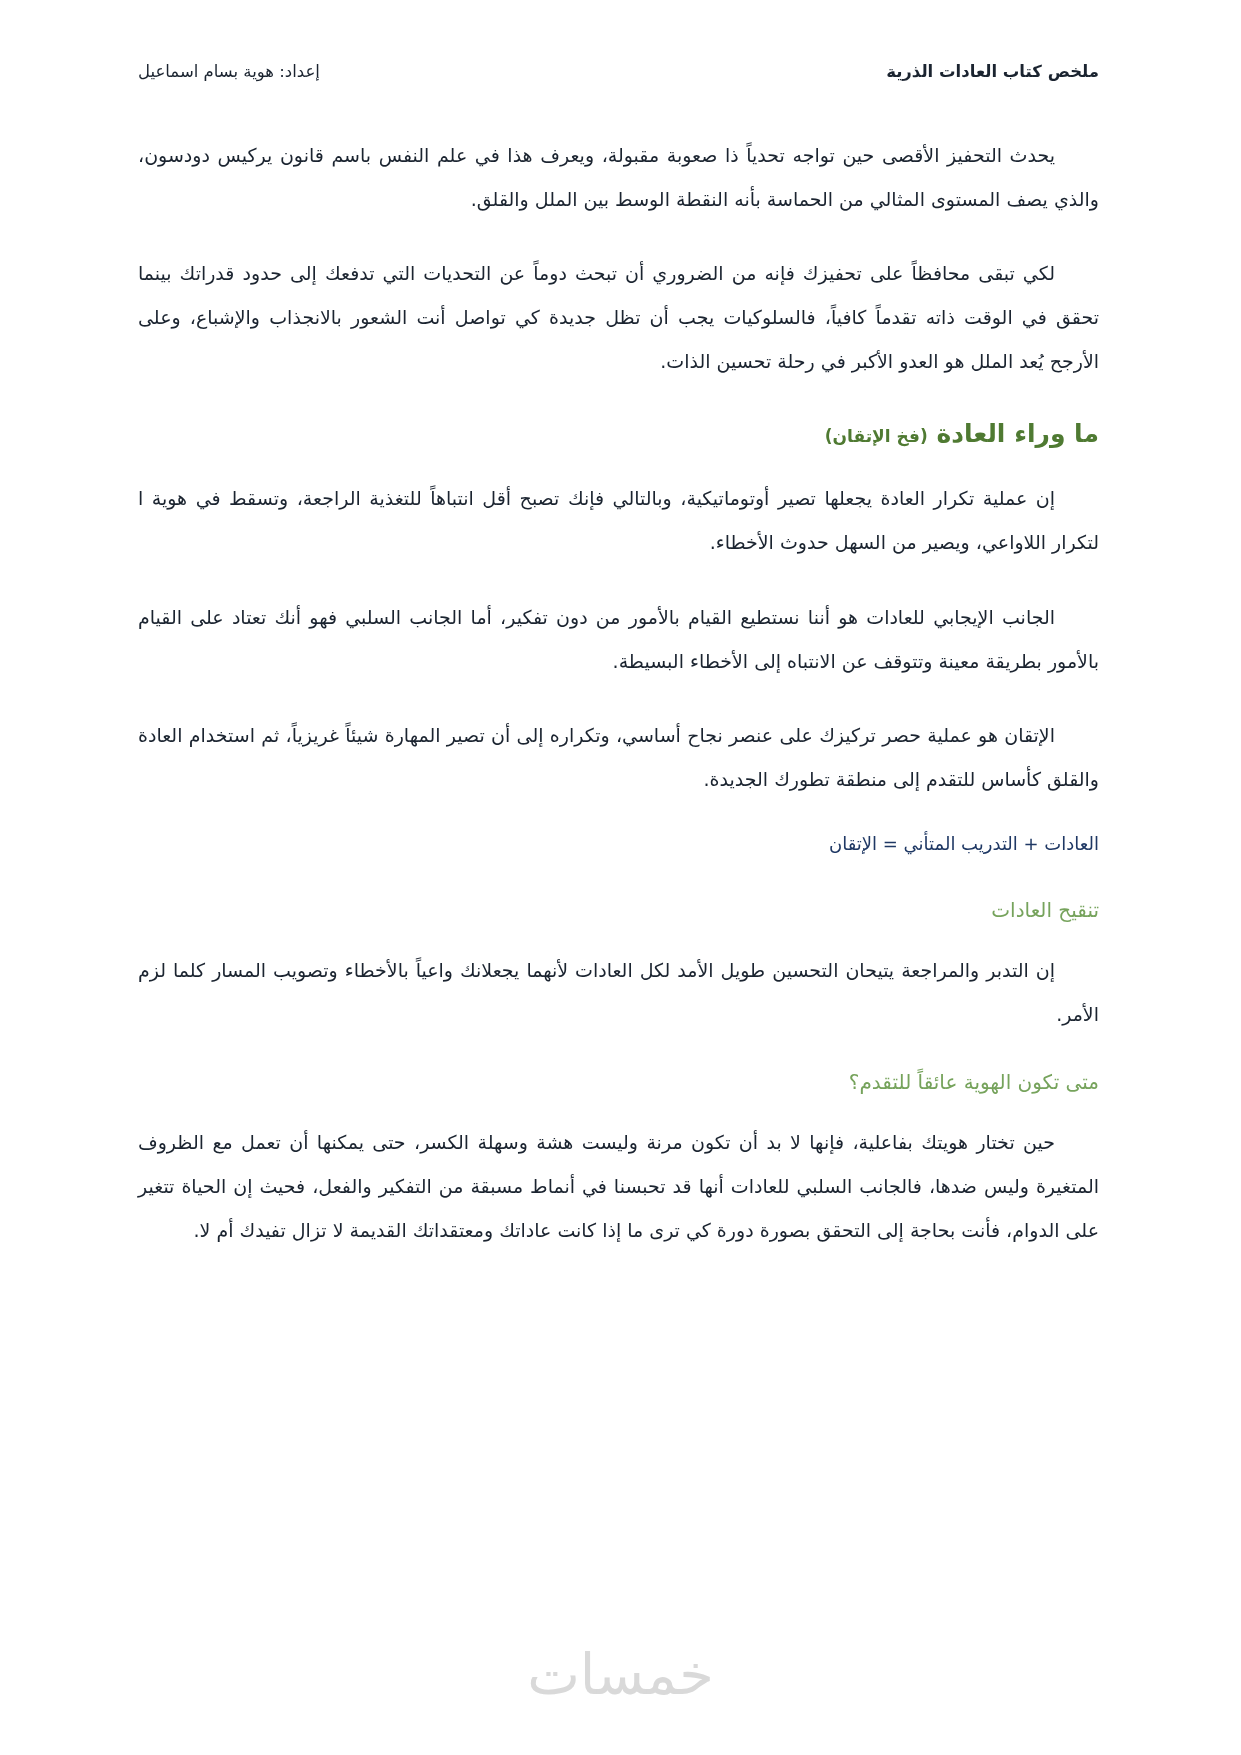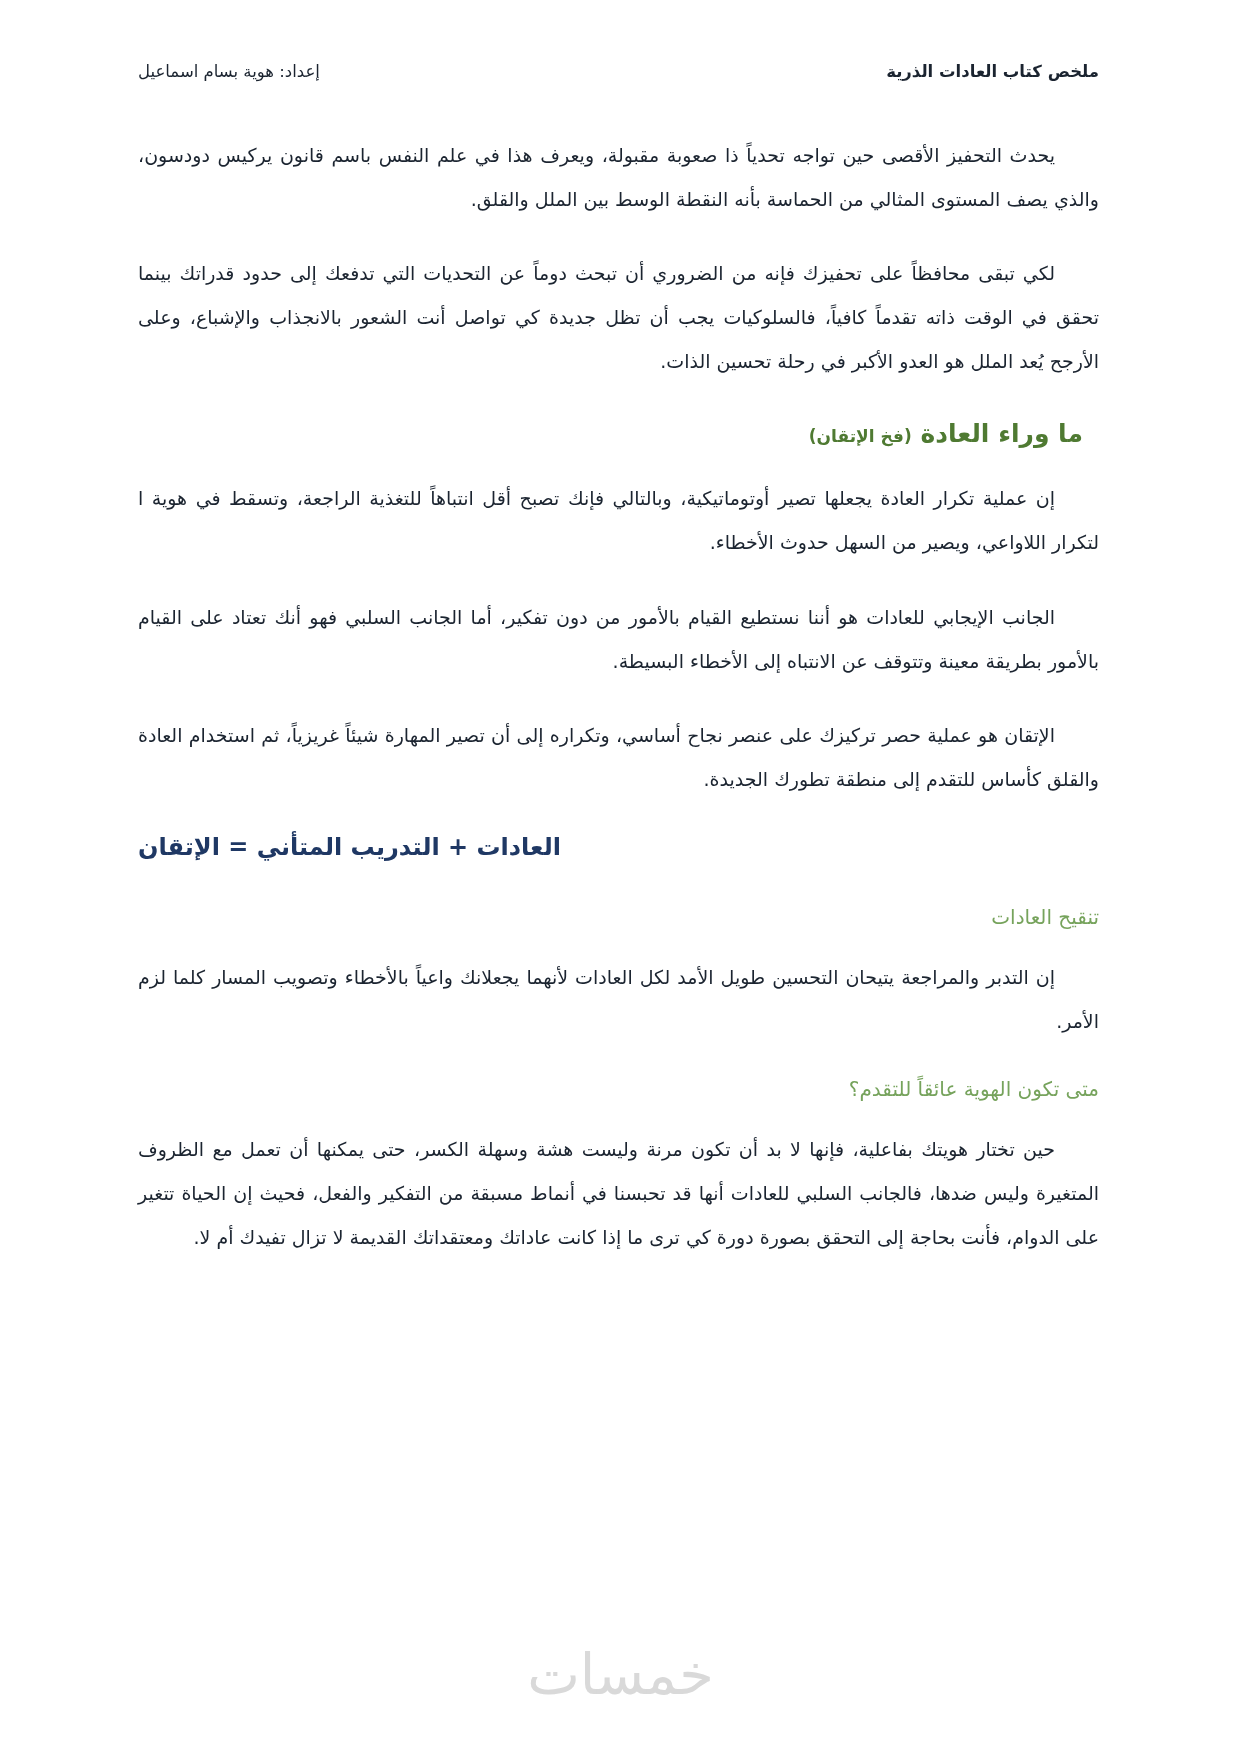--- a/index.html
+++ b/index.html
@@ -31,30 +31,30 @@
     font-size: 19px;
     line-height: 2.32;
     text-align: justify;
     text-indent: 44px;
     margin: 0 0 30px 0;
   }
   h2.main-heading {
     color: var(--heading-green, #4f7a32);
     font-size: 25px;
     font-weight: 700;
-    margin: 36px 16px 28px 0;
+    margin: 36px 0 28px 0;
   }
   h2.main-heading .paren {
     font-size: 17px;
   }
   .formula {
     color: var(--formula-navy, #1f3864);
-    font-size: 24px;
-    font-weight: 700;
-    text-align: left;
+    font-size: 18px;
+    font-weight: 400;
+    text-align: right;
     margin: 32px 0 44px 0;
   }
   h3.sub-heading {
     color: var(--subheading-green, #76a35c);
     font-size: 20px;
     font-weight: 400;
     margin: 34px 0 26px 0;
   }
   .watermark {
     position: absolute;

